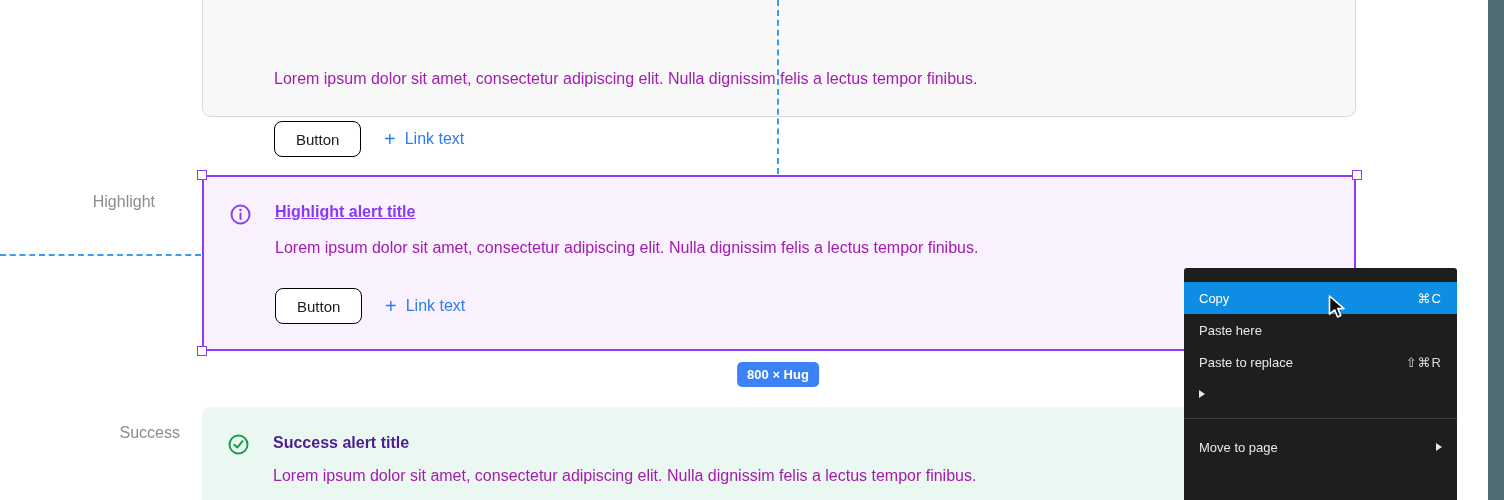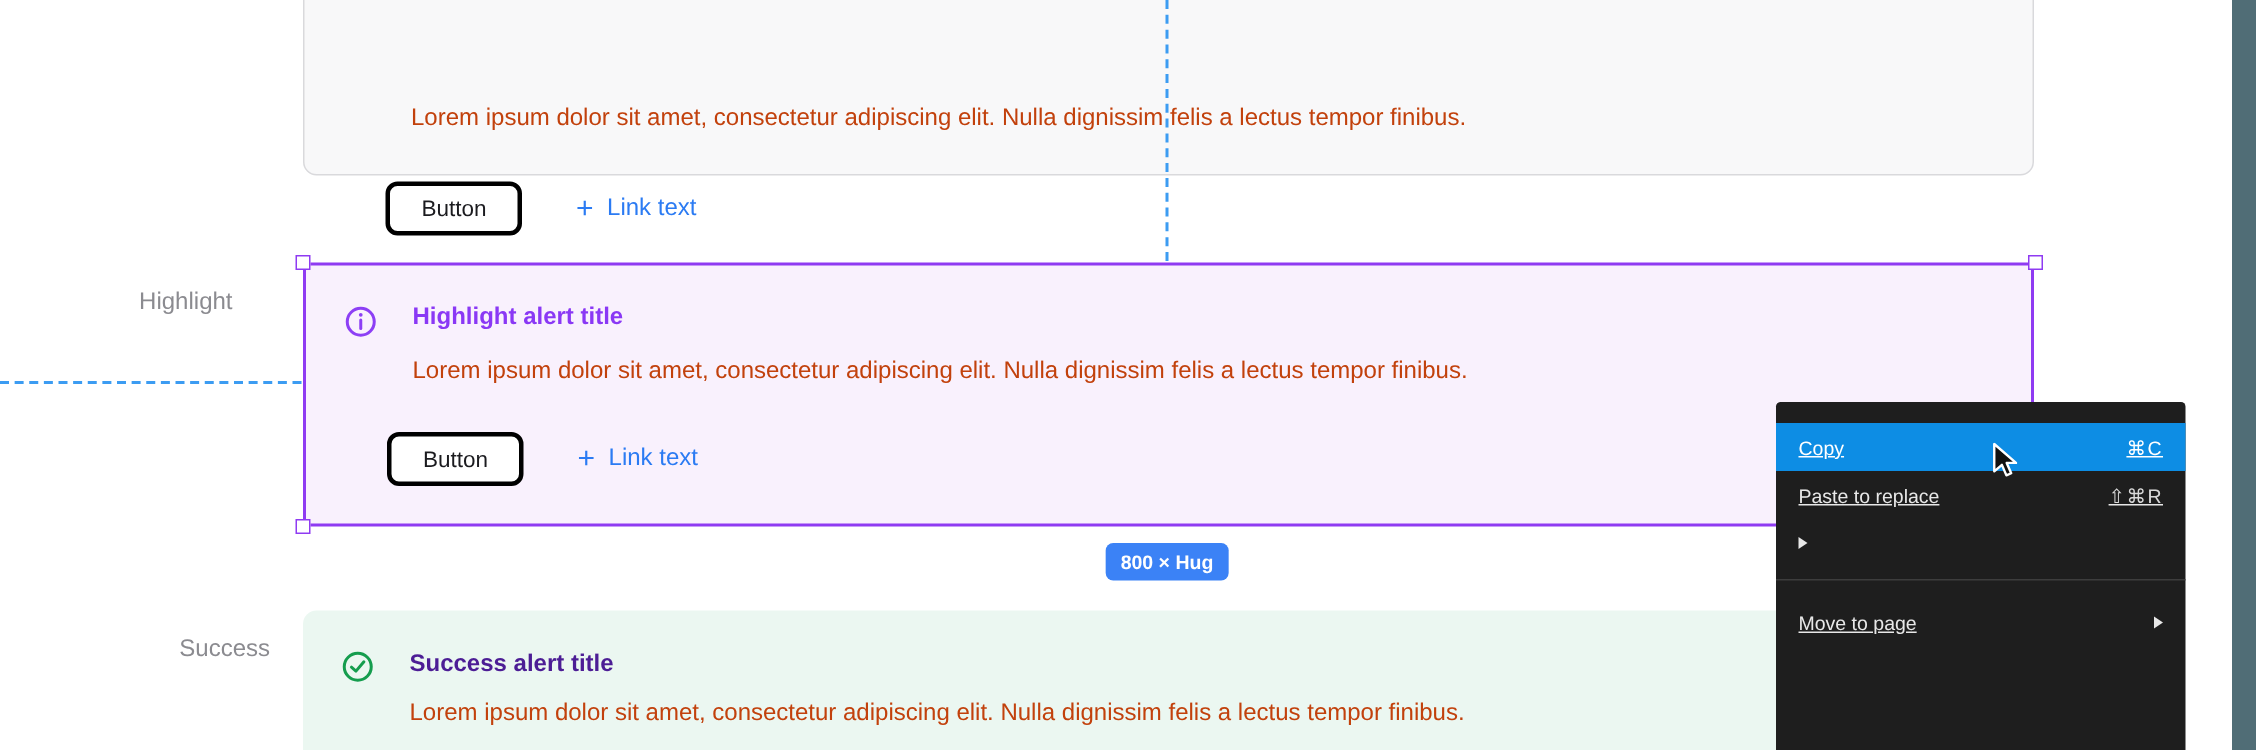--- a/index.html
+++ b/index.html
@@ -6,27 +6,27 @@
   html,body { width:1504px; height:500px; overflow:hidden; background:#ffffff;
               font-family:"Liberation Sans", sans-serif; }
   .stage { position:relative; width:1504px; height:500px; overflow:hidden; background:#fff; }
 
   
   .alert-card { position:absolute; left:202px; width:1154px; border-radius:9px; }
   .card-default { top:-63px; height:180px; background:#f8f8f9; border:1px solid #d9d9dc; z-index:1; }
   .card-highlight { top:175px; height:176px; background:#f9f1fd; border:2px solid #8f3bf2; border-radius:2px; z-index:1; }
   .card-success { top:407px; height:140px; background:#ebf7f1; z-index:1; }
 
-  .alert-body { position:absolute; left:71px; font-size:16px; line-height:24px; color:#c2410c; white-space:nowrap; }
+  .alert-body { position:absolute; left:71px; font-size:16px; line-height:24px; color:#a21caf; white-space:nowrap; }
   .alert-title { position:absolute; left:71px; font-size:16px; font-weight:700; white-space:nowrap; }
   .t-purple { color:#8a38f5; }
   .t-green { color:#4c1d95; }
 
-  .btn { position:absolute; left:54px; height:36px; padding:0 21px; display:inline-flex; align-items:center;
-         background:#ffffff; border:3px solid #000000; border-radius:8px;
+  .btn { position:absolute; left:71px; height:36px; padding:0 21px; display:inline-flex; align-items:center;
+         background:#ffffff; border:1px solid #000000; border-radius:8px;
          font-size:15px; font-weight:500; color:#1b1b1f; cursor:default; }
   .link { position:absolute; left:181px; height:36px; display:inline-flex; align-items:center; gap:9px;
           color:#2b7bf3; font-size:16px; font-weight:500; white-space:nowrap; }
   .link .plus { font-size:20px; font-weight:400; line-height:1; }
 
   .icon-badge { position:absolute; left:26px; width:21px; height:21px; }
 
   
   .side-label { position:absolute; left:0; width:155px; text-align:right;
                 font-size:16px; color:#8b8b90; white-space:nowrap; z-index:2; }
@@ -40,21 +40,21 @@
             border:1.5px solid #8f3bf2; z-index:3; }
 
   .size-badge { position:absolute; left:778px; top:362px; transform:translateX(-50%);
                 background:#3b82f6; color:#fff; font-size:13px; font-weight:700;
                 padding:5px 10px; border-radius:5px; white-space:nowrap; z-index:3; }
 
   
   .ctx-menu { position:absolute; left:1184px; top:268px; width:273px; height:260px;
               background:#1e1e1e; border-radius:3px 3px 0 0; padding-top:14px; z-index:5; }
   .ctx-row { height:32px; display:flex; align-items:center; padding:0 15px;
-             font-size:13px; color:#e8e8e8; cursor:default;text-decoration:underline; }
+             font-size:13px; color:#e8e8e8; cursor:default; }
   .ctx-row .lbl { flex:1; white-space:nowrap; }
   .ctx-row .sc { color:#d9d9d9; font-size:13px; letter-spacing:1px; white-space:nowrap; }
   .ctx-row.hl { background:#0d8de4; color:#ffffff; }
   .ctx-row.hl .sc { color:#ffffff; }
   .ctx-sep { height:1px; background:#3d3d3d; margin:8px 0 12px 0; }
   .sub-arrow { width:0; height:0; border-top:4.5px solid transparent; border-bottom:4.5px solid transparent;
                border-left:6px solid #e8e8e8; }
 
   
   .canvas-strip { position:absolute; left:1488px; top:0; width:16px; height:500px; background:#506d76; z-index:4; }
@@ -83,21 +83,21 @@
   <div class="side-label" style="top:424px;margin-left:25px;">Success</div>
 
   <div class="alert-card card-highlight">
     <span class="icon-badge" style="top:27px;">
       <svg class="ic" width="21" height="21" viewBox="0 0 21 21">
         <circle cx="10.5" cy="10.5" r="9" fill="none" stroke="#8d3ff5" stroke-width="2"></circle>
         <line x1="10.5" y1="9.4" x2="10.5" y2="15" stroke="#8d3ff5" stroke-width="2" stroke-linecap="round"></line>
         <circle cx="10.5" cy="5.9" r="1.25" fill="#8d3ff5"></circle>
       </svg>
     </span>
-    <div class="alert-title t-purple" style="top:26px;">Highlight alert title</div>
+    <div class="alert-title t-purple" style="top:26px;text-decoration:underline;">Highlight alert title</div>
     <div class="alert-body" style="top:59px;">Lorem ipsum dolor sit amet, consectetur adipiscing elit. Nulla dignissim felis a lectus tempor finibus.</div>
     <button class="btn" style="top:111px;">Button</button>
     <a class="link" style="top:111px;">
       <span class="plus">+</span>
       <span>Link text</span>
     </a>
   </div>
 
   <div class="handle" style="left:197px; top:170px;"></div>
   <div class="handle" style="left:1352px; top:170px;"></div>
@@ -116,20 +116,23 @@
     <div class="alert-title t-green" style="top:27px;">Success alert title</div>
     <div class="alert-body" style="top:57px;">Lorem ipsum dolor sit amet, consectetur adipiscing elit. Nulla dignissim felis a lectus tempor finibus.</div>
   </div>
 
   <div class="ctx-menu">
     <div class="ctx-row hl">
       <span class="lbl">Copy</span>
       <span class="sc">⌘C</span>
     </div>
     <div class="ctx-row">
+      <span class="lbl">Paste here</span>
+    </div>
+    <div class="ctx-row">
       <span class="lbl">Paste to replace</span>
       <span class="sc">⇧⌘R</span>
     </div>
     <div class="ctx-row">
       <span class="sub-arrow"></span>
     </div>
     <div class="ctx-sep"></div>
     <div class="ctx-row">
       <span class="lbl">Move to page</span>
       <span class="sub-arrow"></span>

